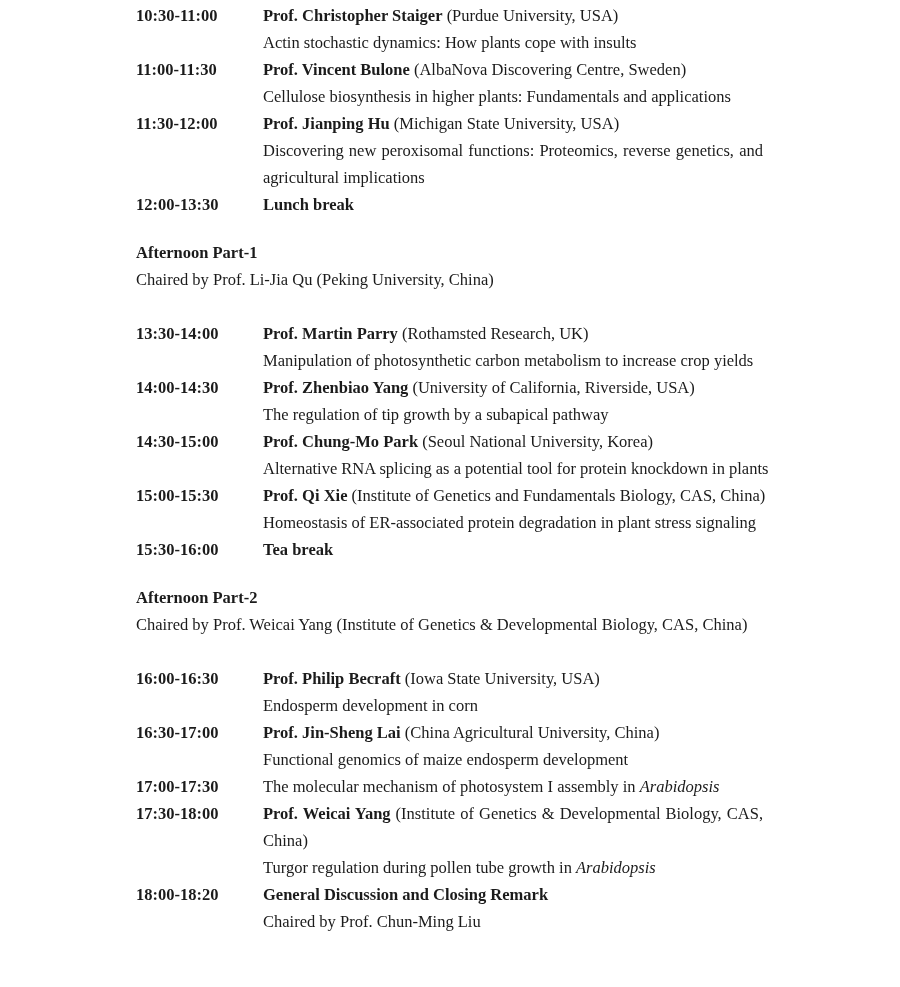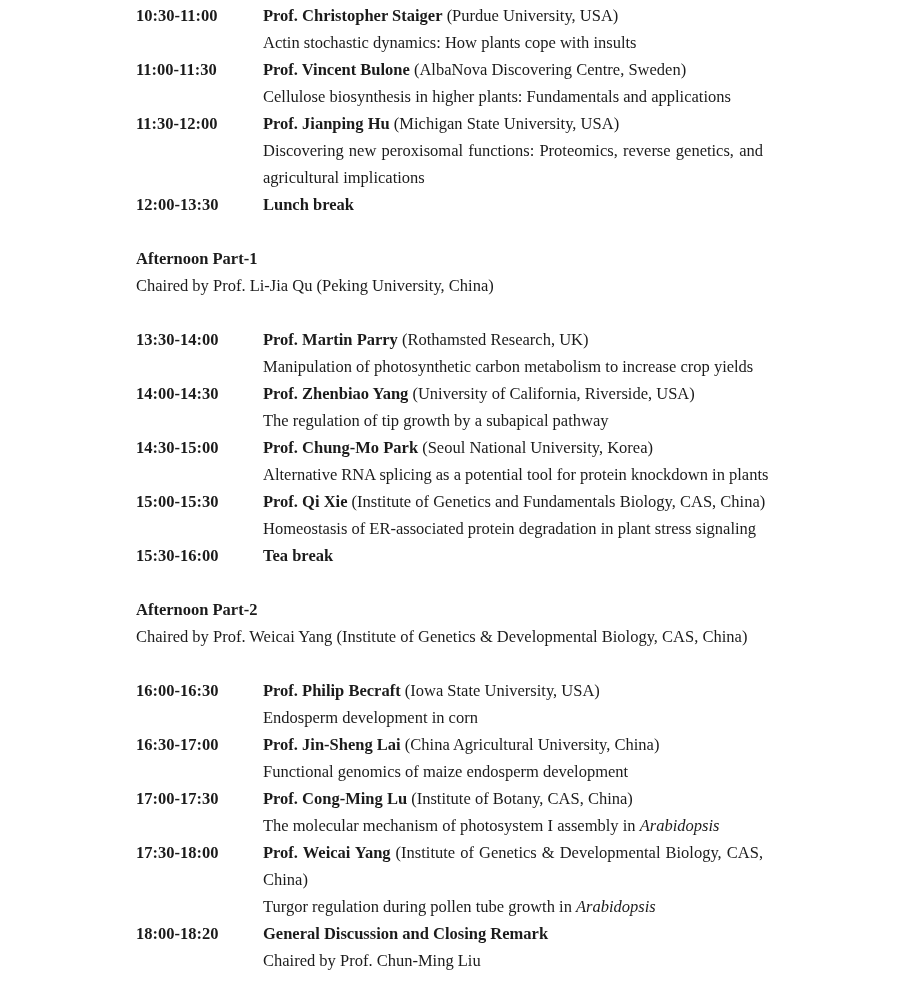--- a/index.html
+++ b/index.html
@@ -20,21 +20,21 @@
     white-space: nowrap;
     font-family: Liberation Serif, serif;
   }
   .just {
     white-space: normal;
     text-align: justify;
     text-align-last: justify;
   }
   .bold { font-weight: 700; }
   .italic { font-style: italic; }
-  section + section { margin-top: 27px; }   
+  section + section { margin-top: 21px; }   
   .chair { margin-bottom: 27px; }           
   .row { display: flex; align-items: flex-start; }
   .time {
     flex: 0 0 127px;
     font-weight: 700;
     line-height: 27px;
     white-space: nowrap;
   }
   .entry { width: 500px; }
 </style>
@@ -124,21 +124,20 @@
         <div class="row">
           <div class="time">16:30-17:00</div>
           <div class="entry">
             <div class="line"><span class="bold">Prof. Jin-Sheng Lai</span><span> (China Agricultural University, China)</span></div>
             <div class="line"><span>Functional genomics of maize endosperm development</span></div>
           </div>
         </div>
         <div class="row">
           <div class="time">17:00-17:30</div>
           <div class="entry">
-            <div class="line"><span class="bold">Prof. Cong-Ming Lu</span><span> (Institute of Botany, CAS, China)</span></div>
             <div class="line"><span>The molecular mechanism of photosystem I assembly in </span><span class="italic">Arabidopsis</span></div>
           </div>
         </div>
         <div class="row">
           <div class="time">17:30-18:00</div>
           <div class="entry">
             <div class="line just"><span class="bold">Prof. Weicai Yang</span><span> (Institute of Genetics &amp; Developmental Biology, CAS,</span></div>
             <div class="line"><span>China)</span></div>
             <div class="line"><span>Turgor regulation during pollen tube growth in </span><span class="italic">Arabidopsis</span></div>
           </div>

